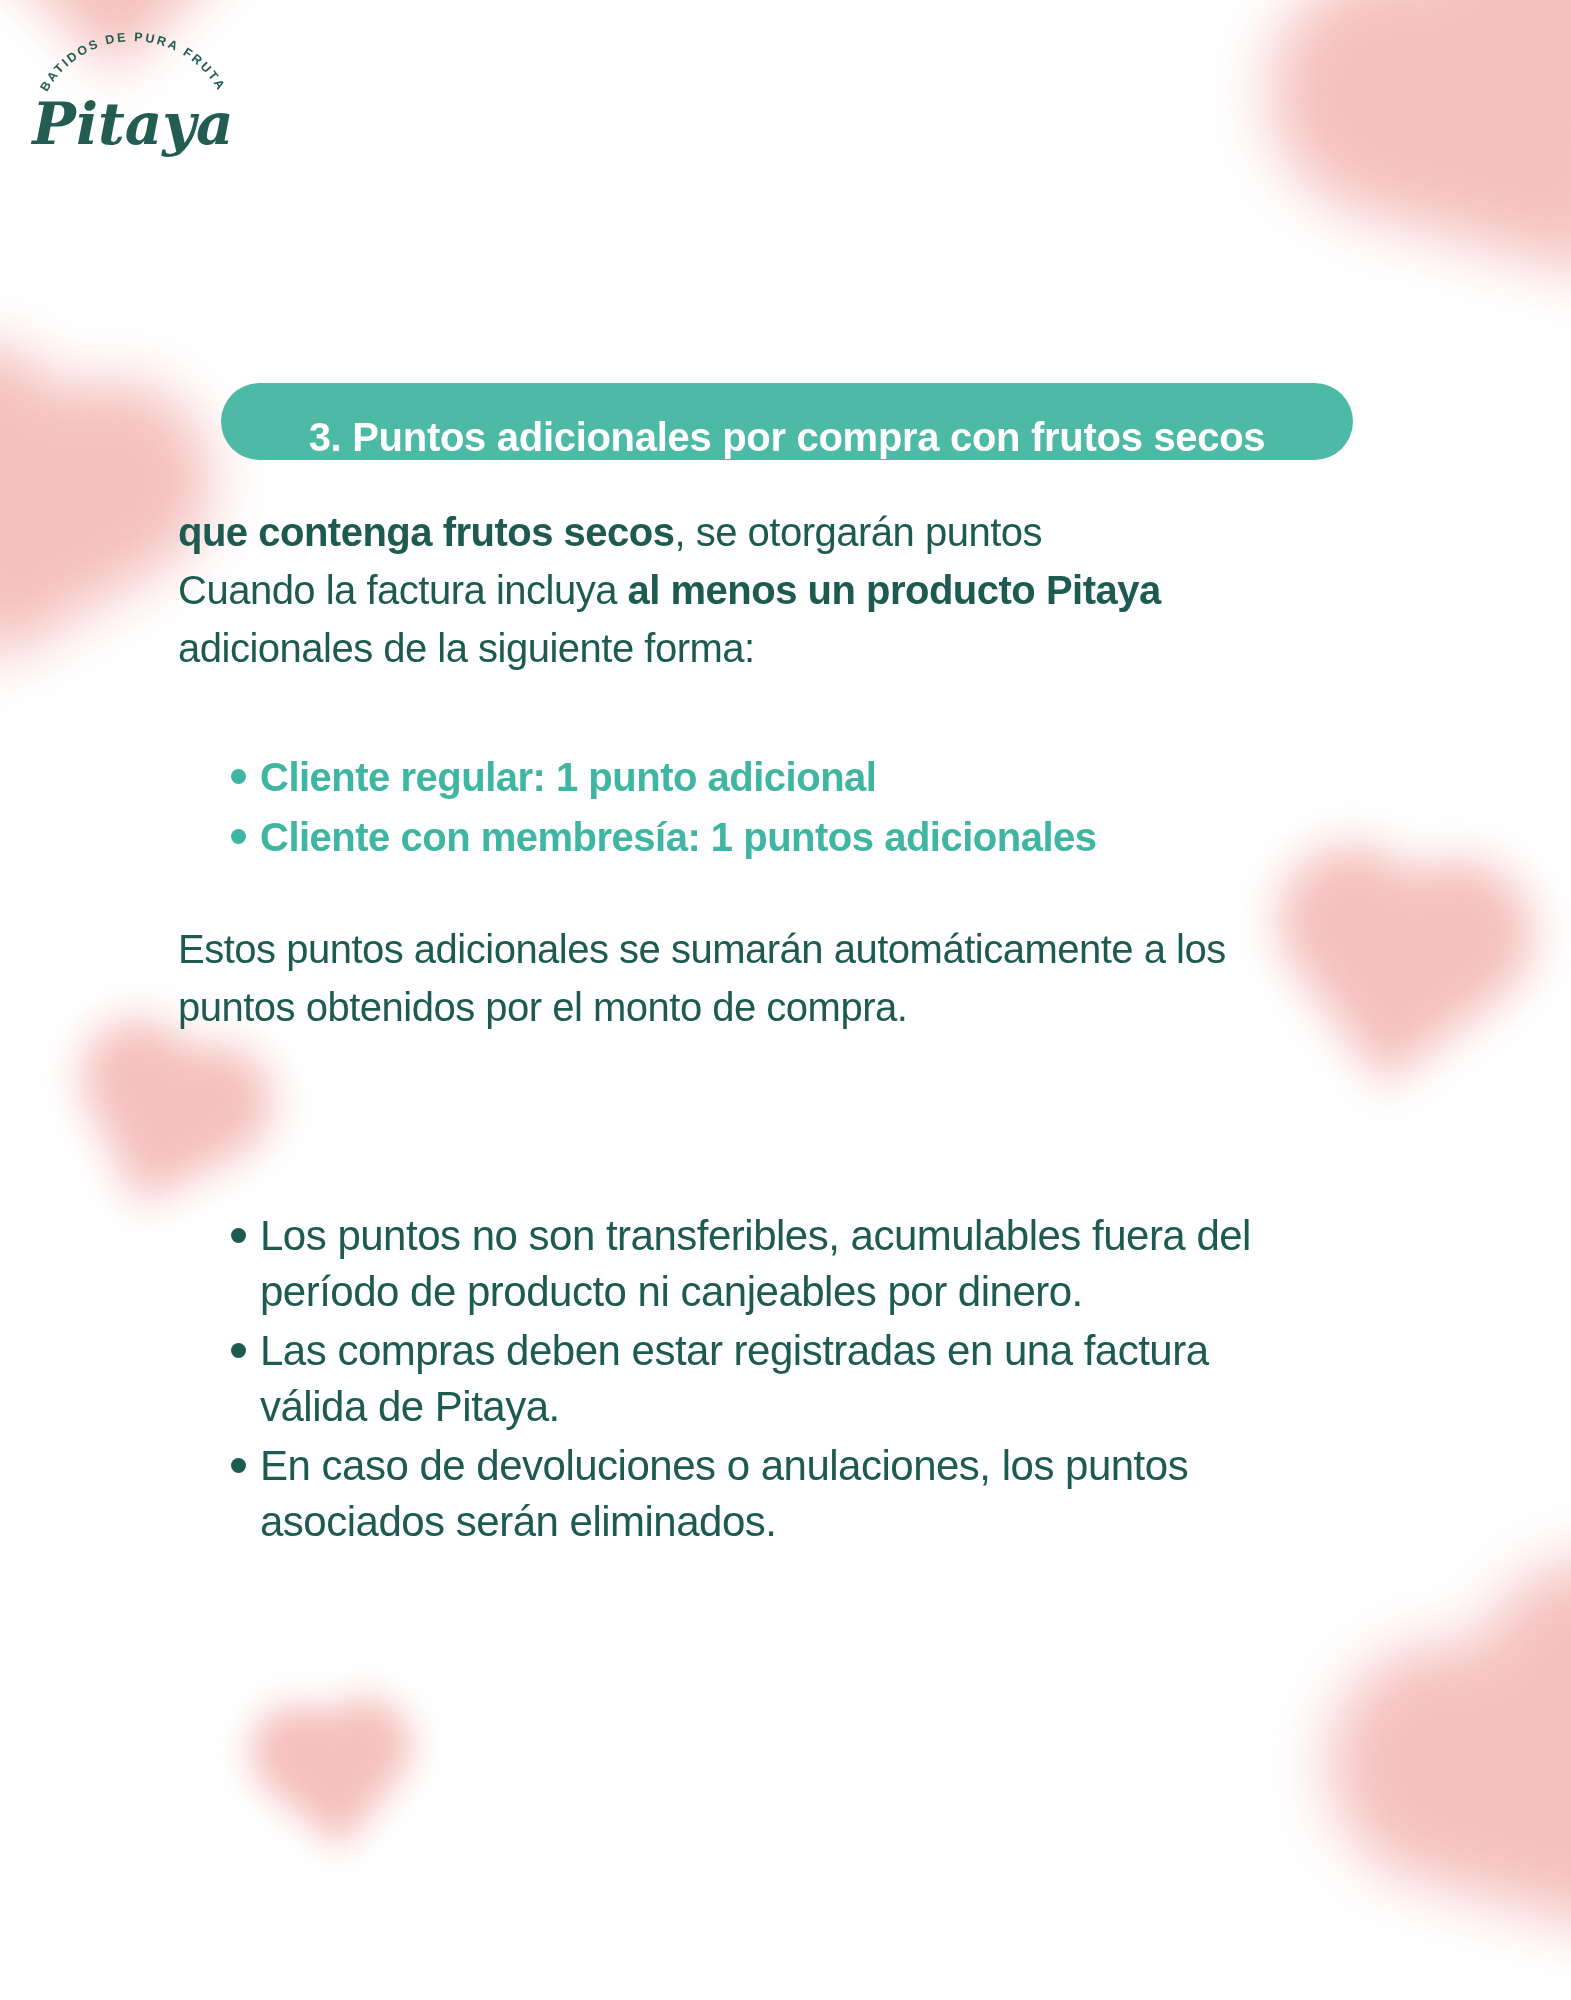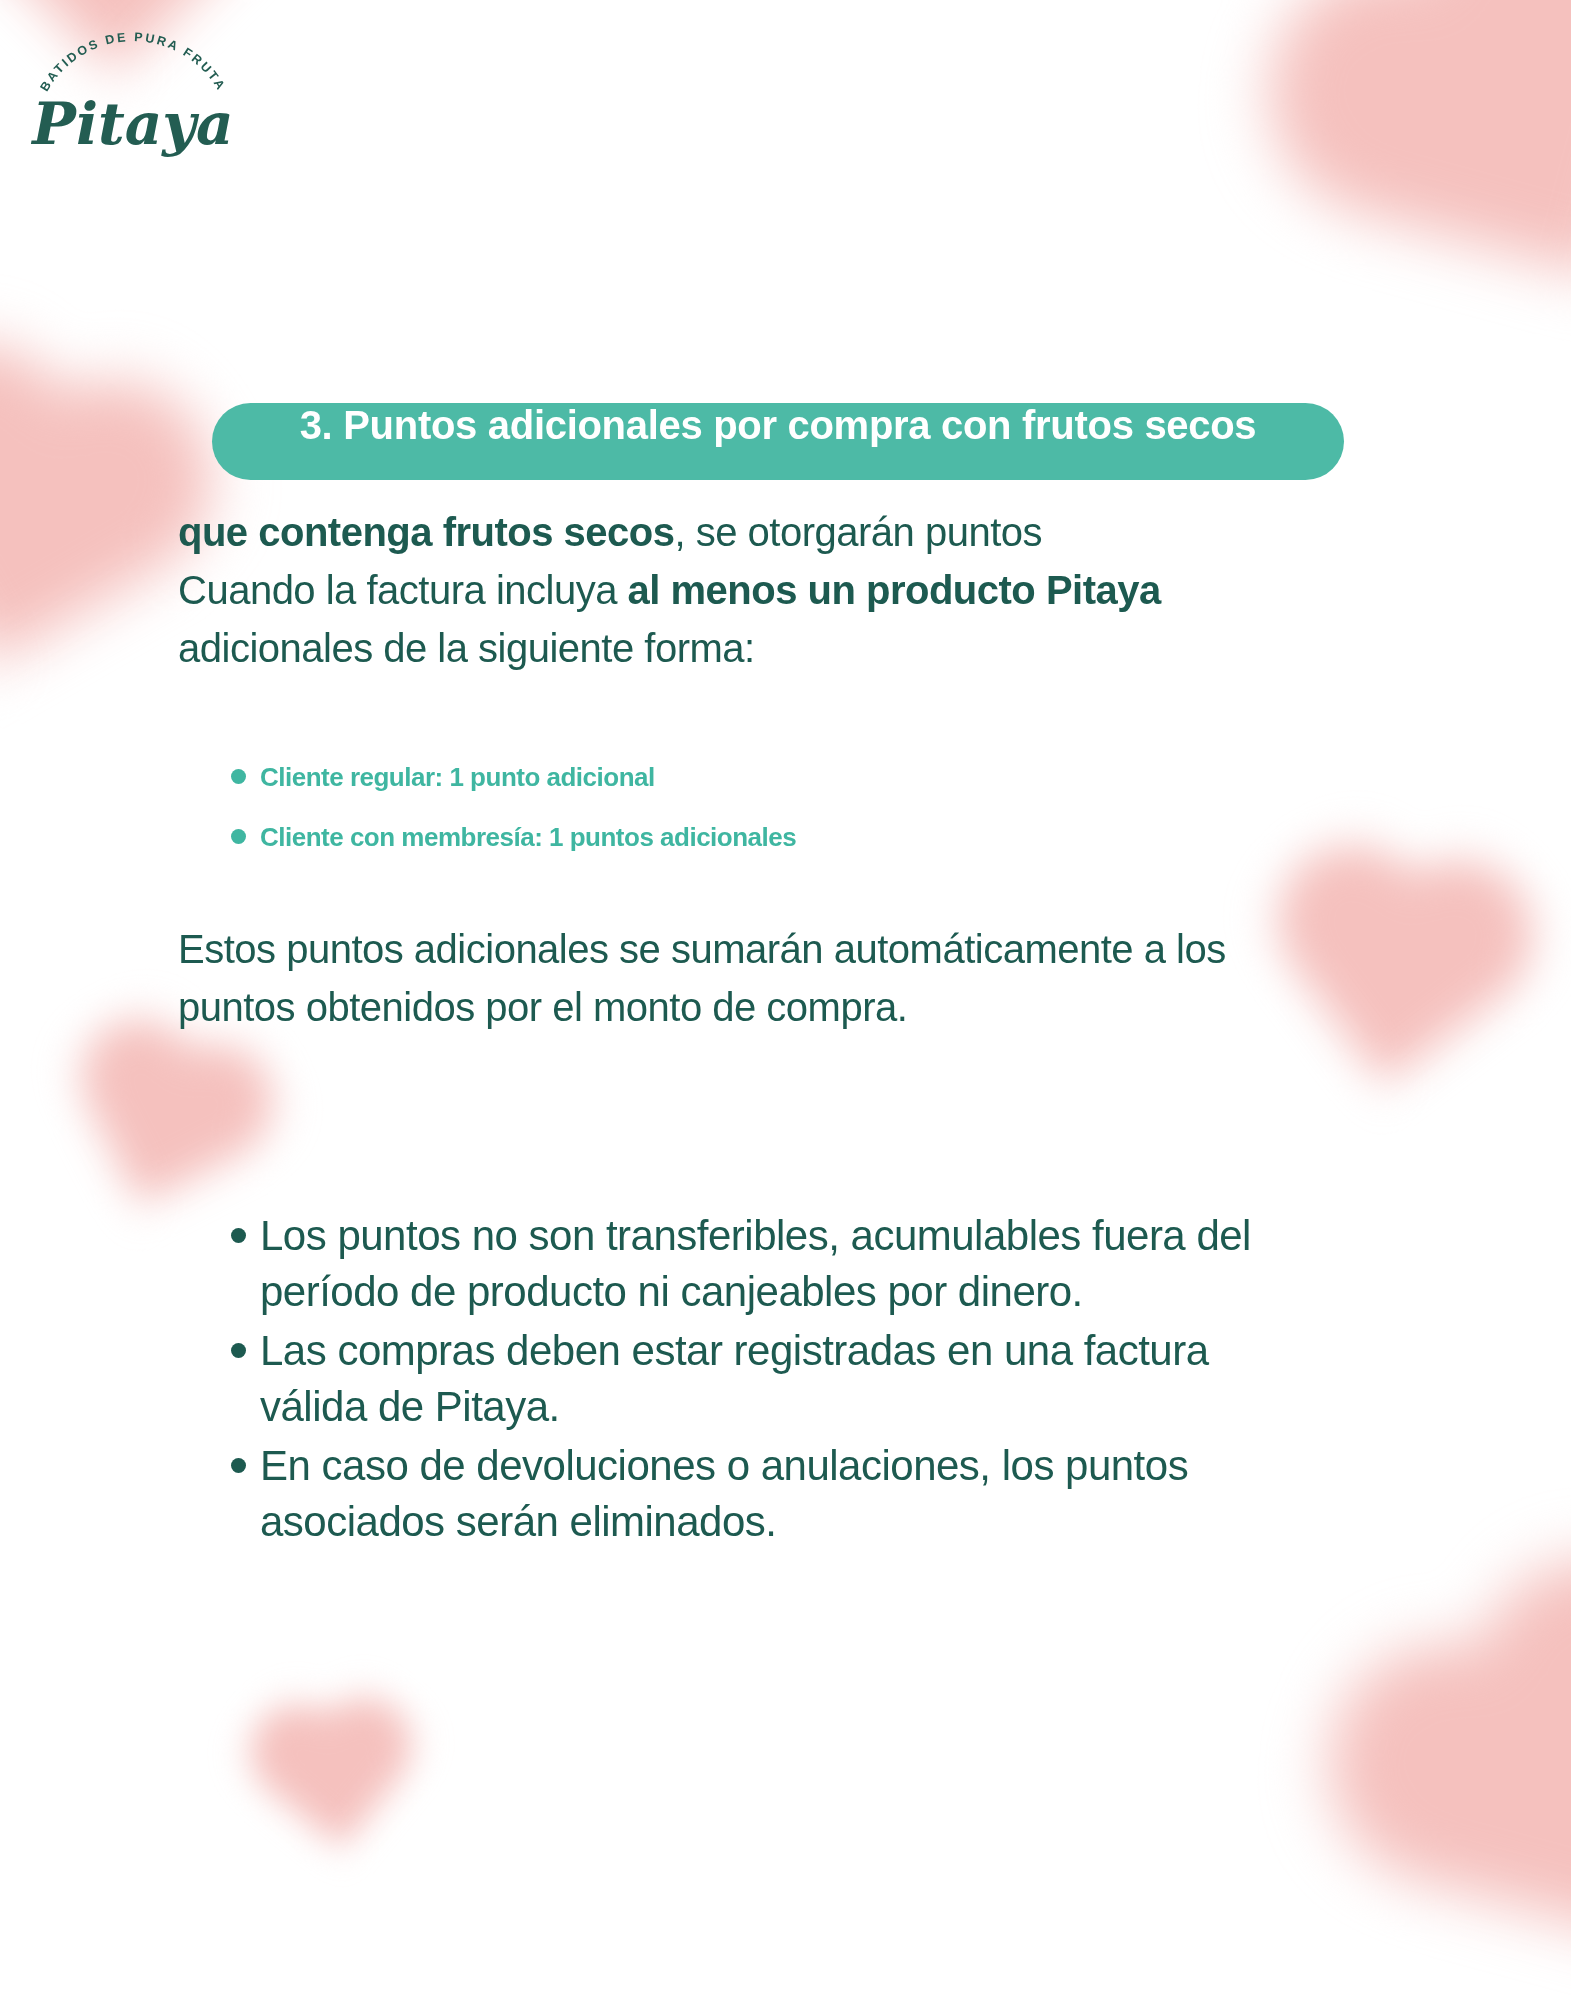--- a/index.html
+++ b/index.html
@@ -69,30 +69,29 @@
   .logo .wordmark {
     font-family: "DejaVu Serif", serif;
     font-style: italic;
     font-weight: 700;
     font-size: 58px;
   }
 
   
   .pill {
     position: absolute;
-    left: 212px;
+    left: 221px;
     width: 1132px;
     height: 77px;
     background: var(--teal-pill, #4DBAA6);
     border-radius: 39px;
     display: flex;
-    align-items: flex-start;
+    align-items: flex-end;
     justify-content: center;
     z-index: 1;
-    margin-top: 20px;
   }
   .pill-1 { top: 383px; }
   .pill-2 { top: 1080px; }
   .pill span {
     color: var(--pill-text, #fff);
     font-size: 40px;
     font-weight: 700;
     letter-spacing: -0.3px;
     white-space: nowrap;
   }
@@ -121,21 +120,21 @@
     width: 15px;
     height: 15px;
     border-radius: 50%;
     margin-right: 14px;
   }
   .teal-list { top: 747px; }
   .teal-list .row { line-height: 60px; }
   .teal-list .dot { background: var(--teal-text, #3FB6A1); margin-top: 22px; }
   .teal-list .txt {
     color: var(--teal-text, #3FB6A1);
-    font-size: 26px;
+    font-size: 40px;
     font-weight: 700;
     letter-spacing: -0.5px;
     white-space: nowrap;
   }
 
   .green-list { top: 1208px; }
   .green-list .row { line-height: 56px; margin-bottom: 3px; }
   .green-list .dot { background: var(--green-text, #1D5A50); margin-top: 20px; }
   .green-list .item-lines {
     font-size: 42px;

